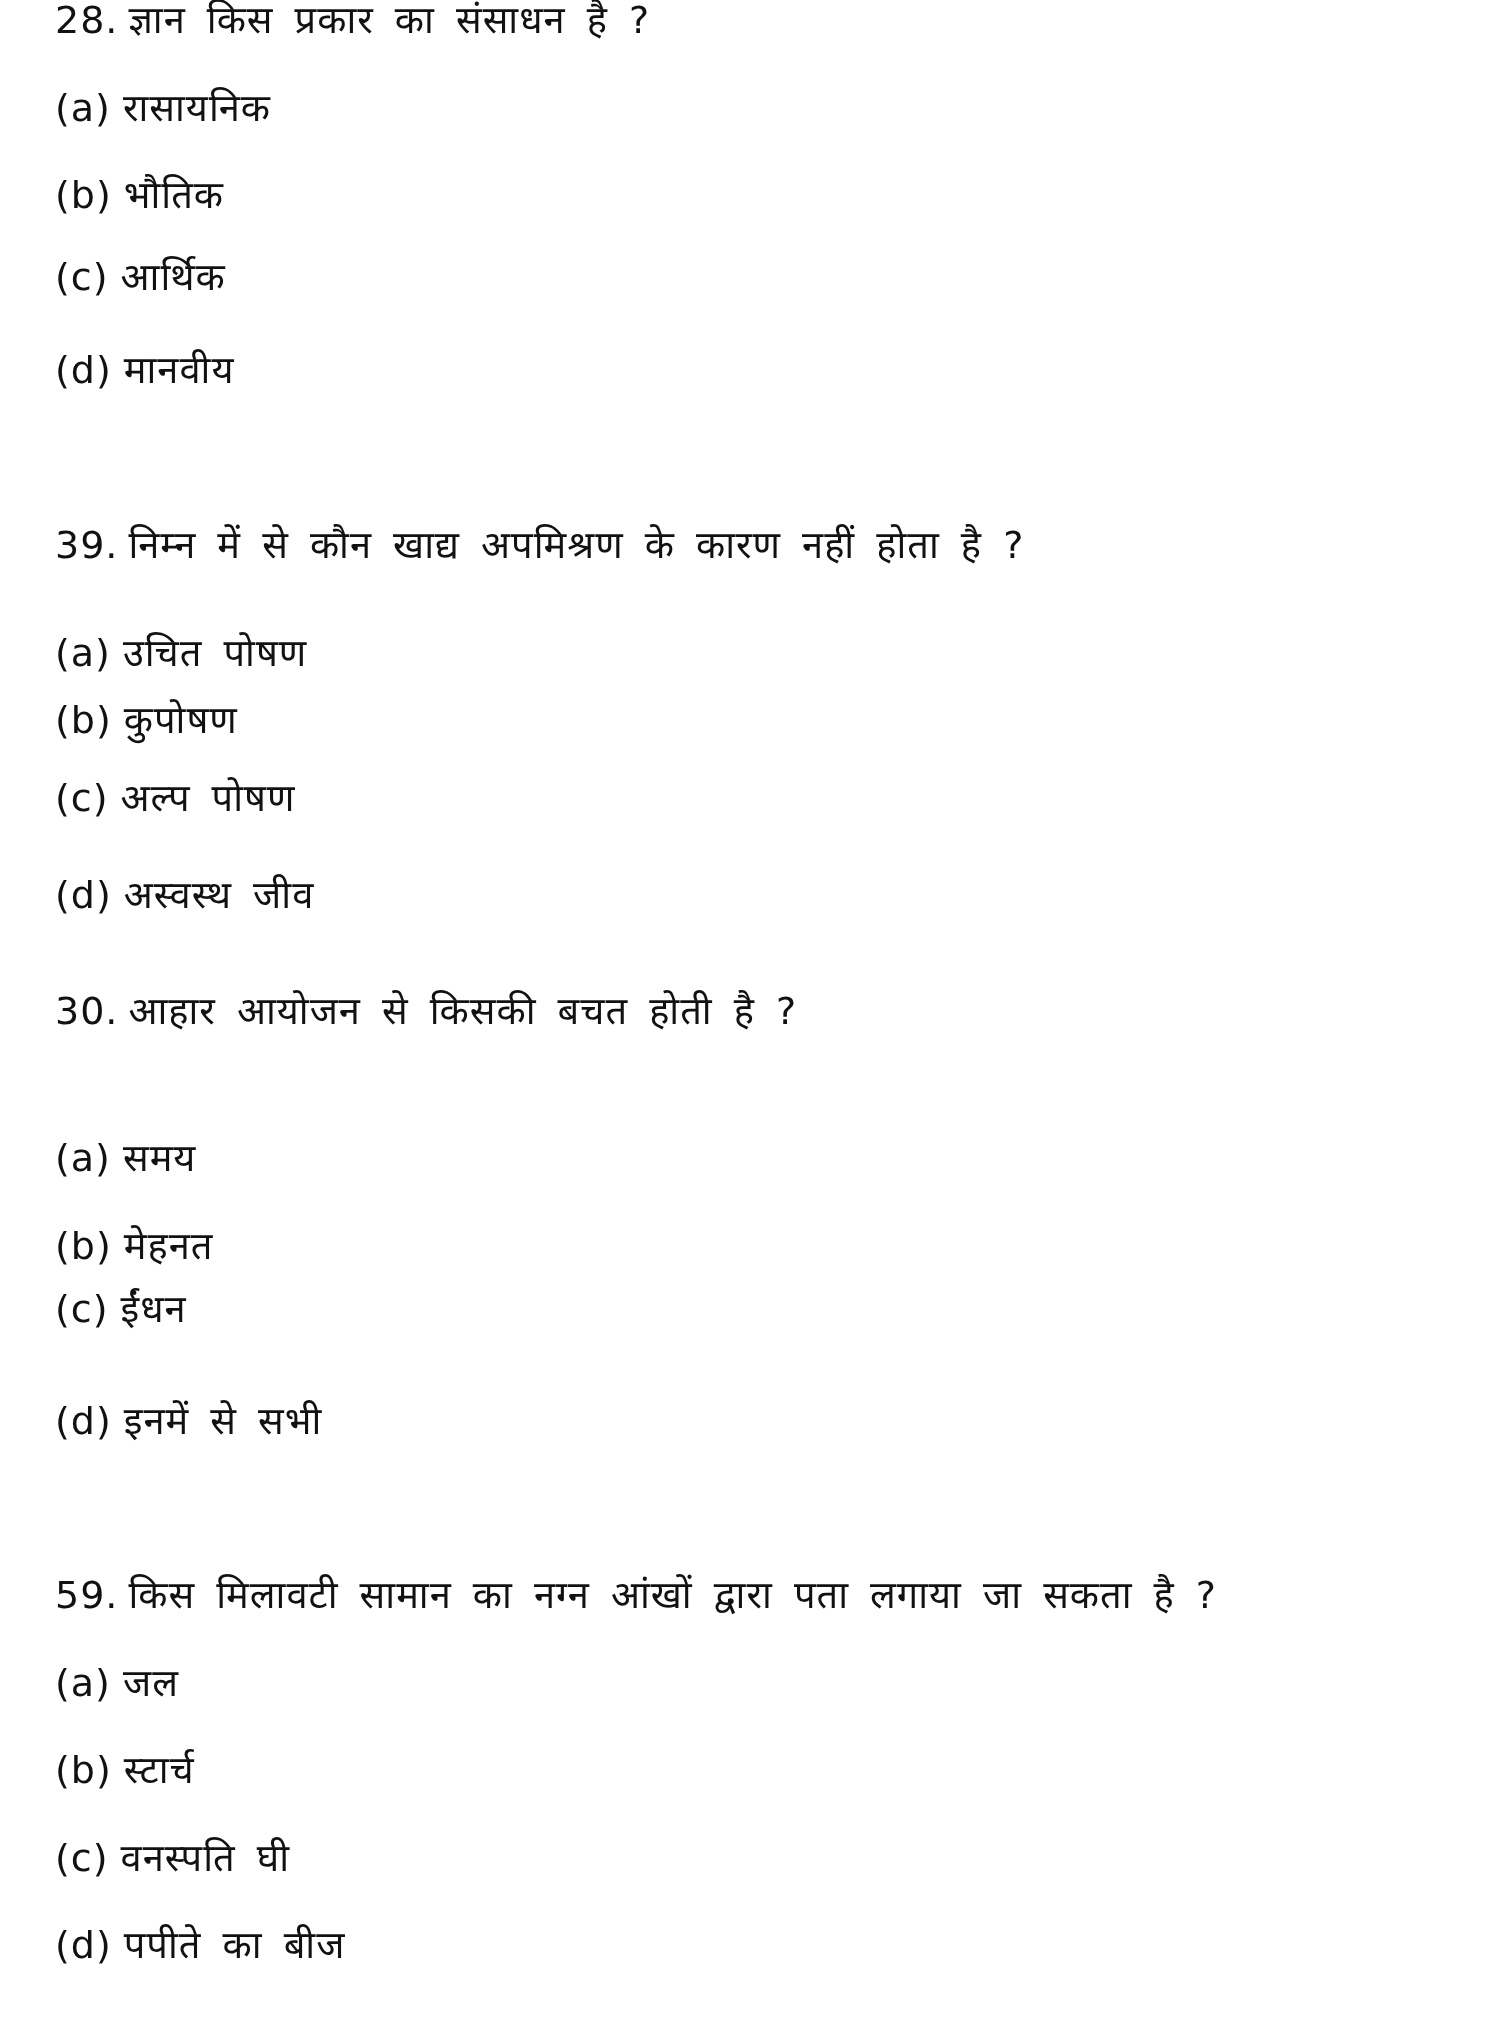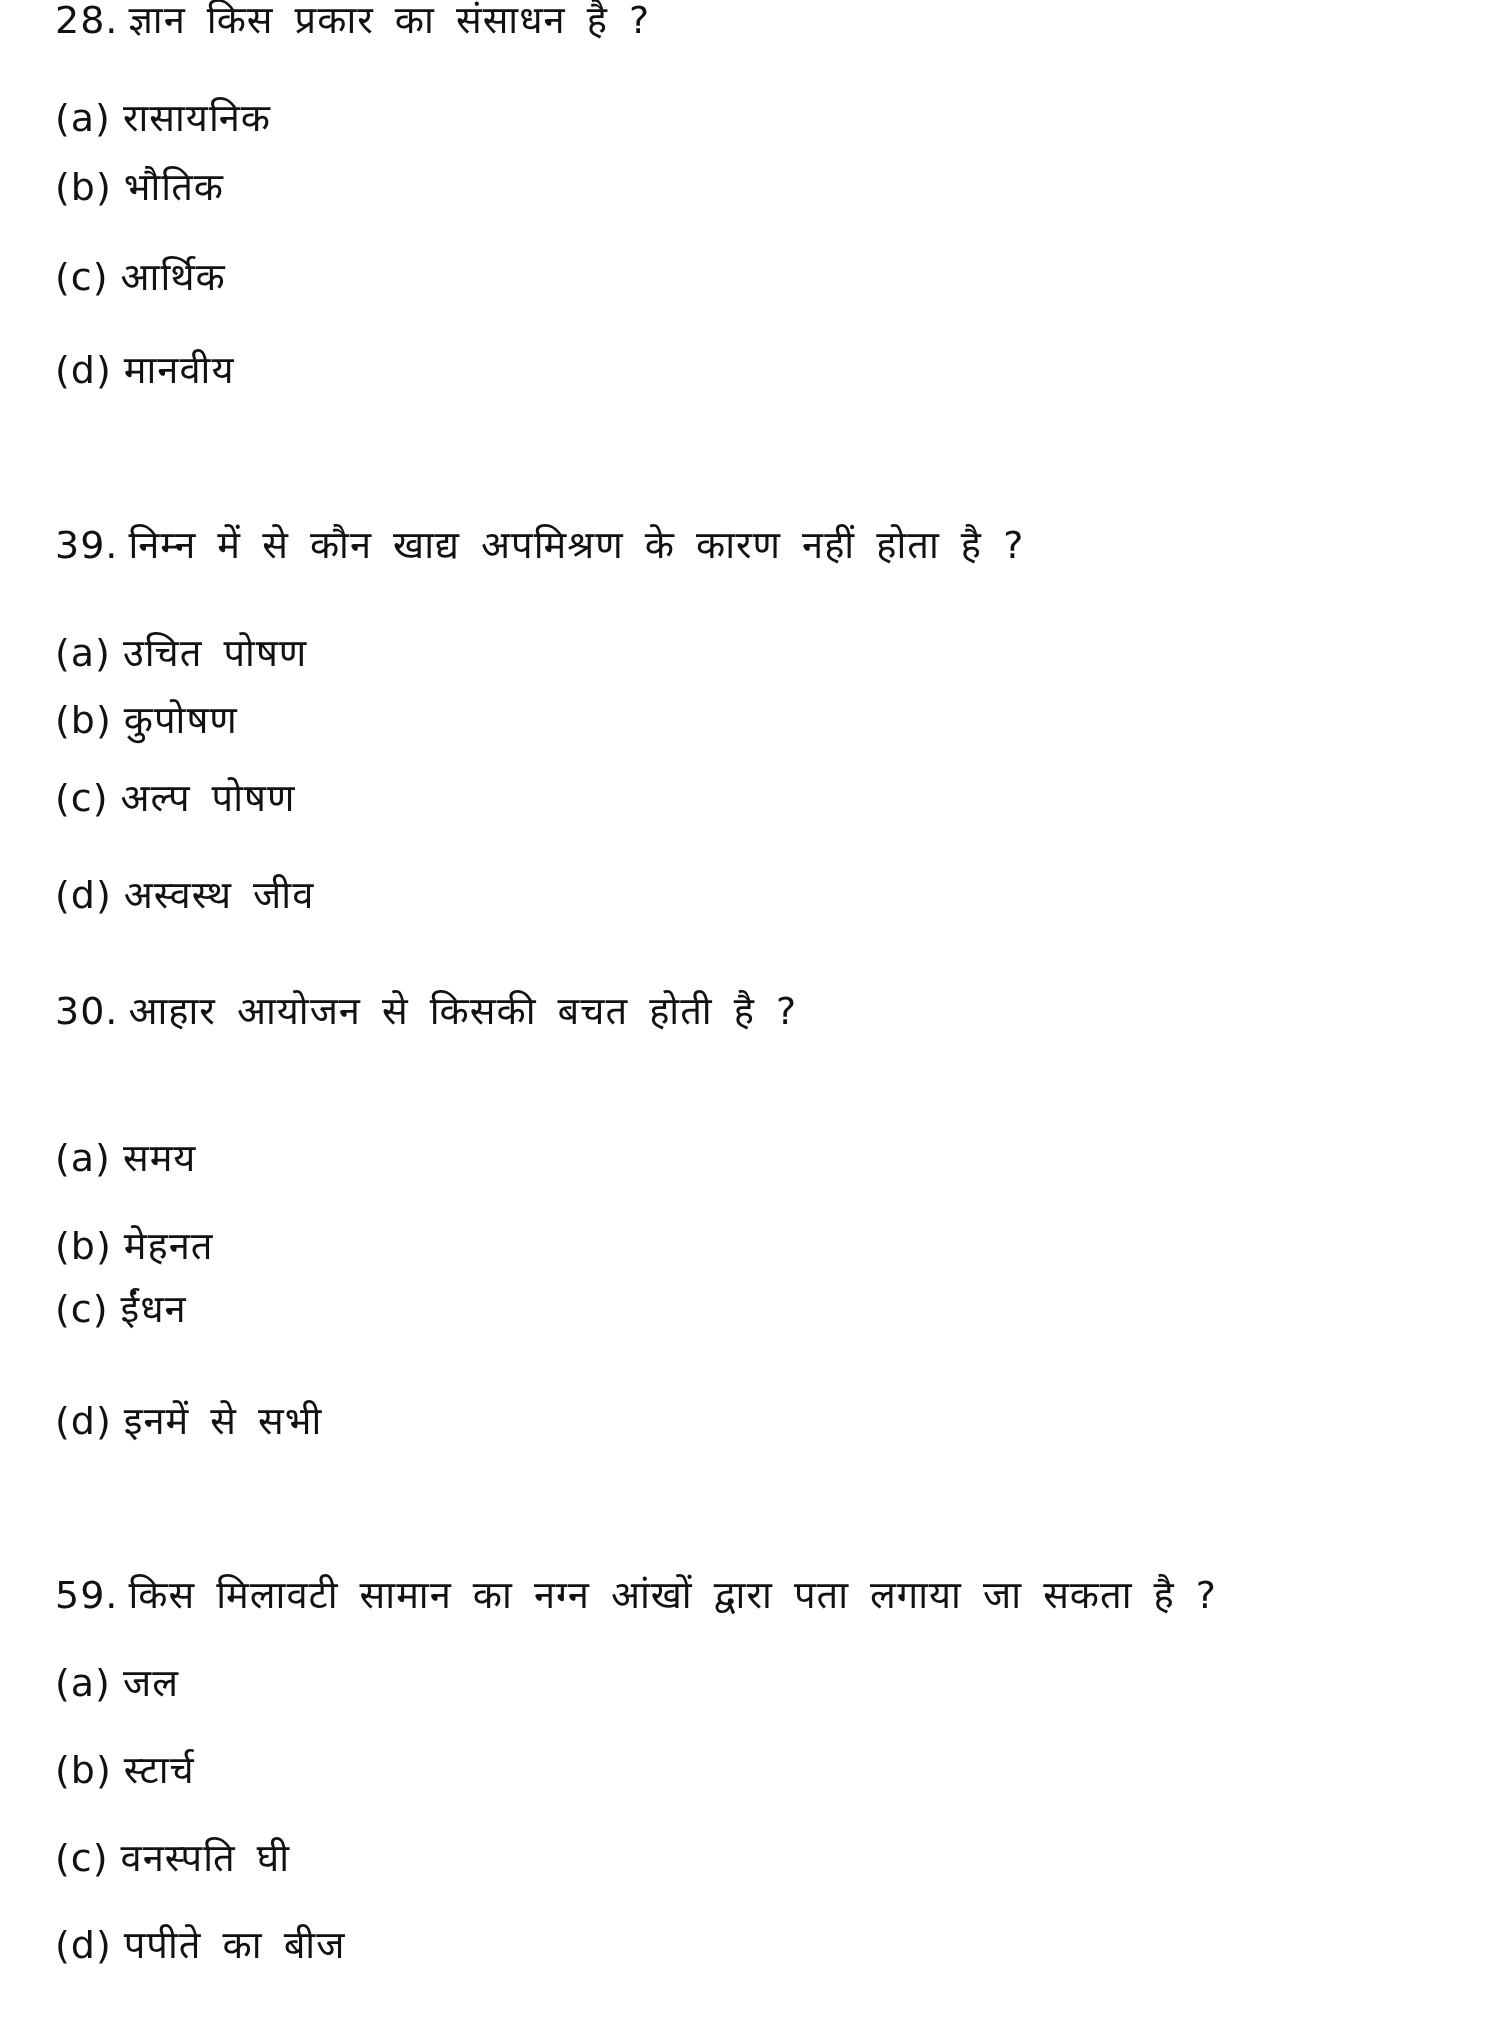--- a/index.html
+++ b/index.html
@@ -15,24 +15,24 @@
   }
   .opt-label { display: inline-block; margin-right: 12px; }
   .qnum { margin-right: 10px; }
 </style>
 </head>
 <body>
 
 <div class="line" style="top:-5px">
   <span class="qnum">28.</span><span>ज्ञान किस प्रकार का संसाधन है ?</span>
 </div>
-<div class="line" style="top:93px">
+<div class="line" style="top:83px">
   <span class="opt-label">(a)</span><span>रासायनिक</span>
 </div>
-<div class="line" style="top:162px">
+<div class="line" style="top:170px">
   <span class="opt-label">(b)</span><span>भौतिक</span>
 </div>
 <div class="line" style="top:252px">
   <span class="opt-label">(c)</span><span>आर्थिक</span>
 </div>
 <div class="line" style="top:345px">
   <span class="opt-label">(d)</span><span>मानवीय</span>
 </div>
 
 <div class="line" style="top:520px">

